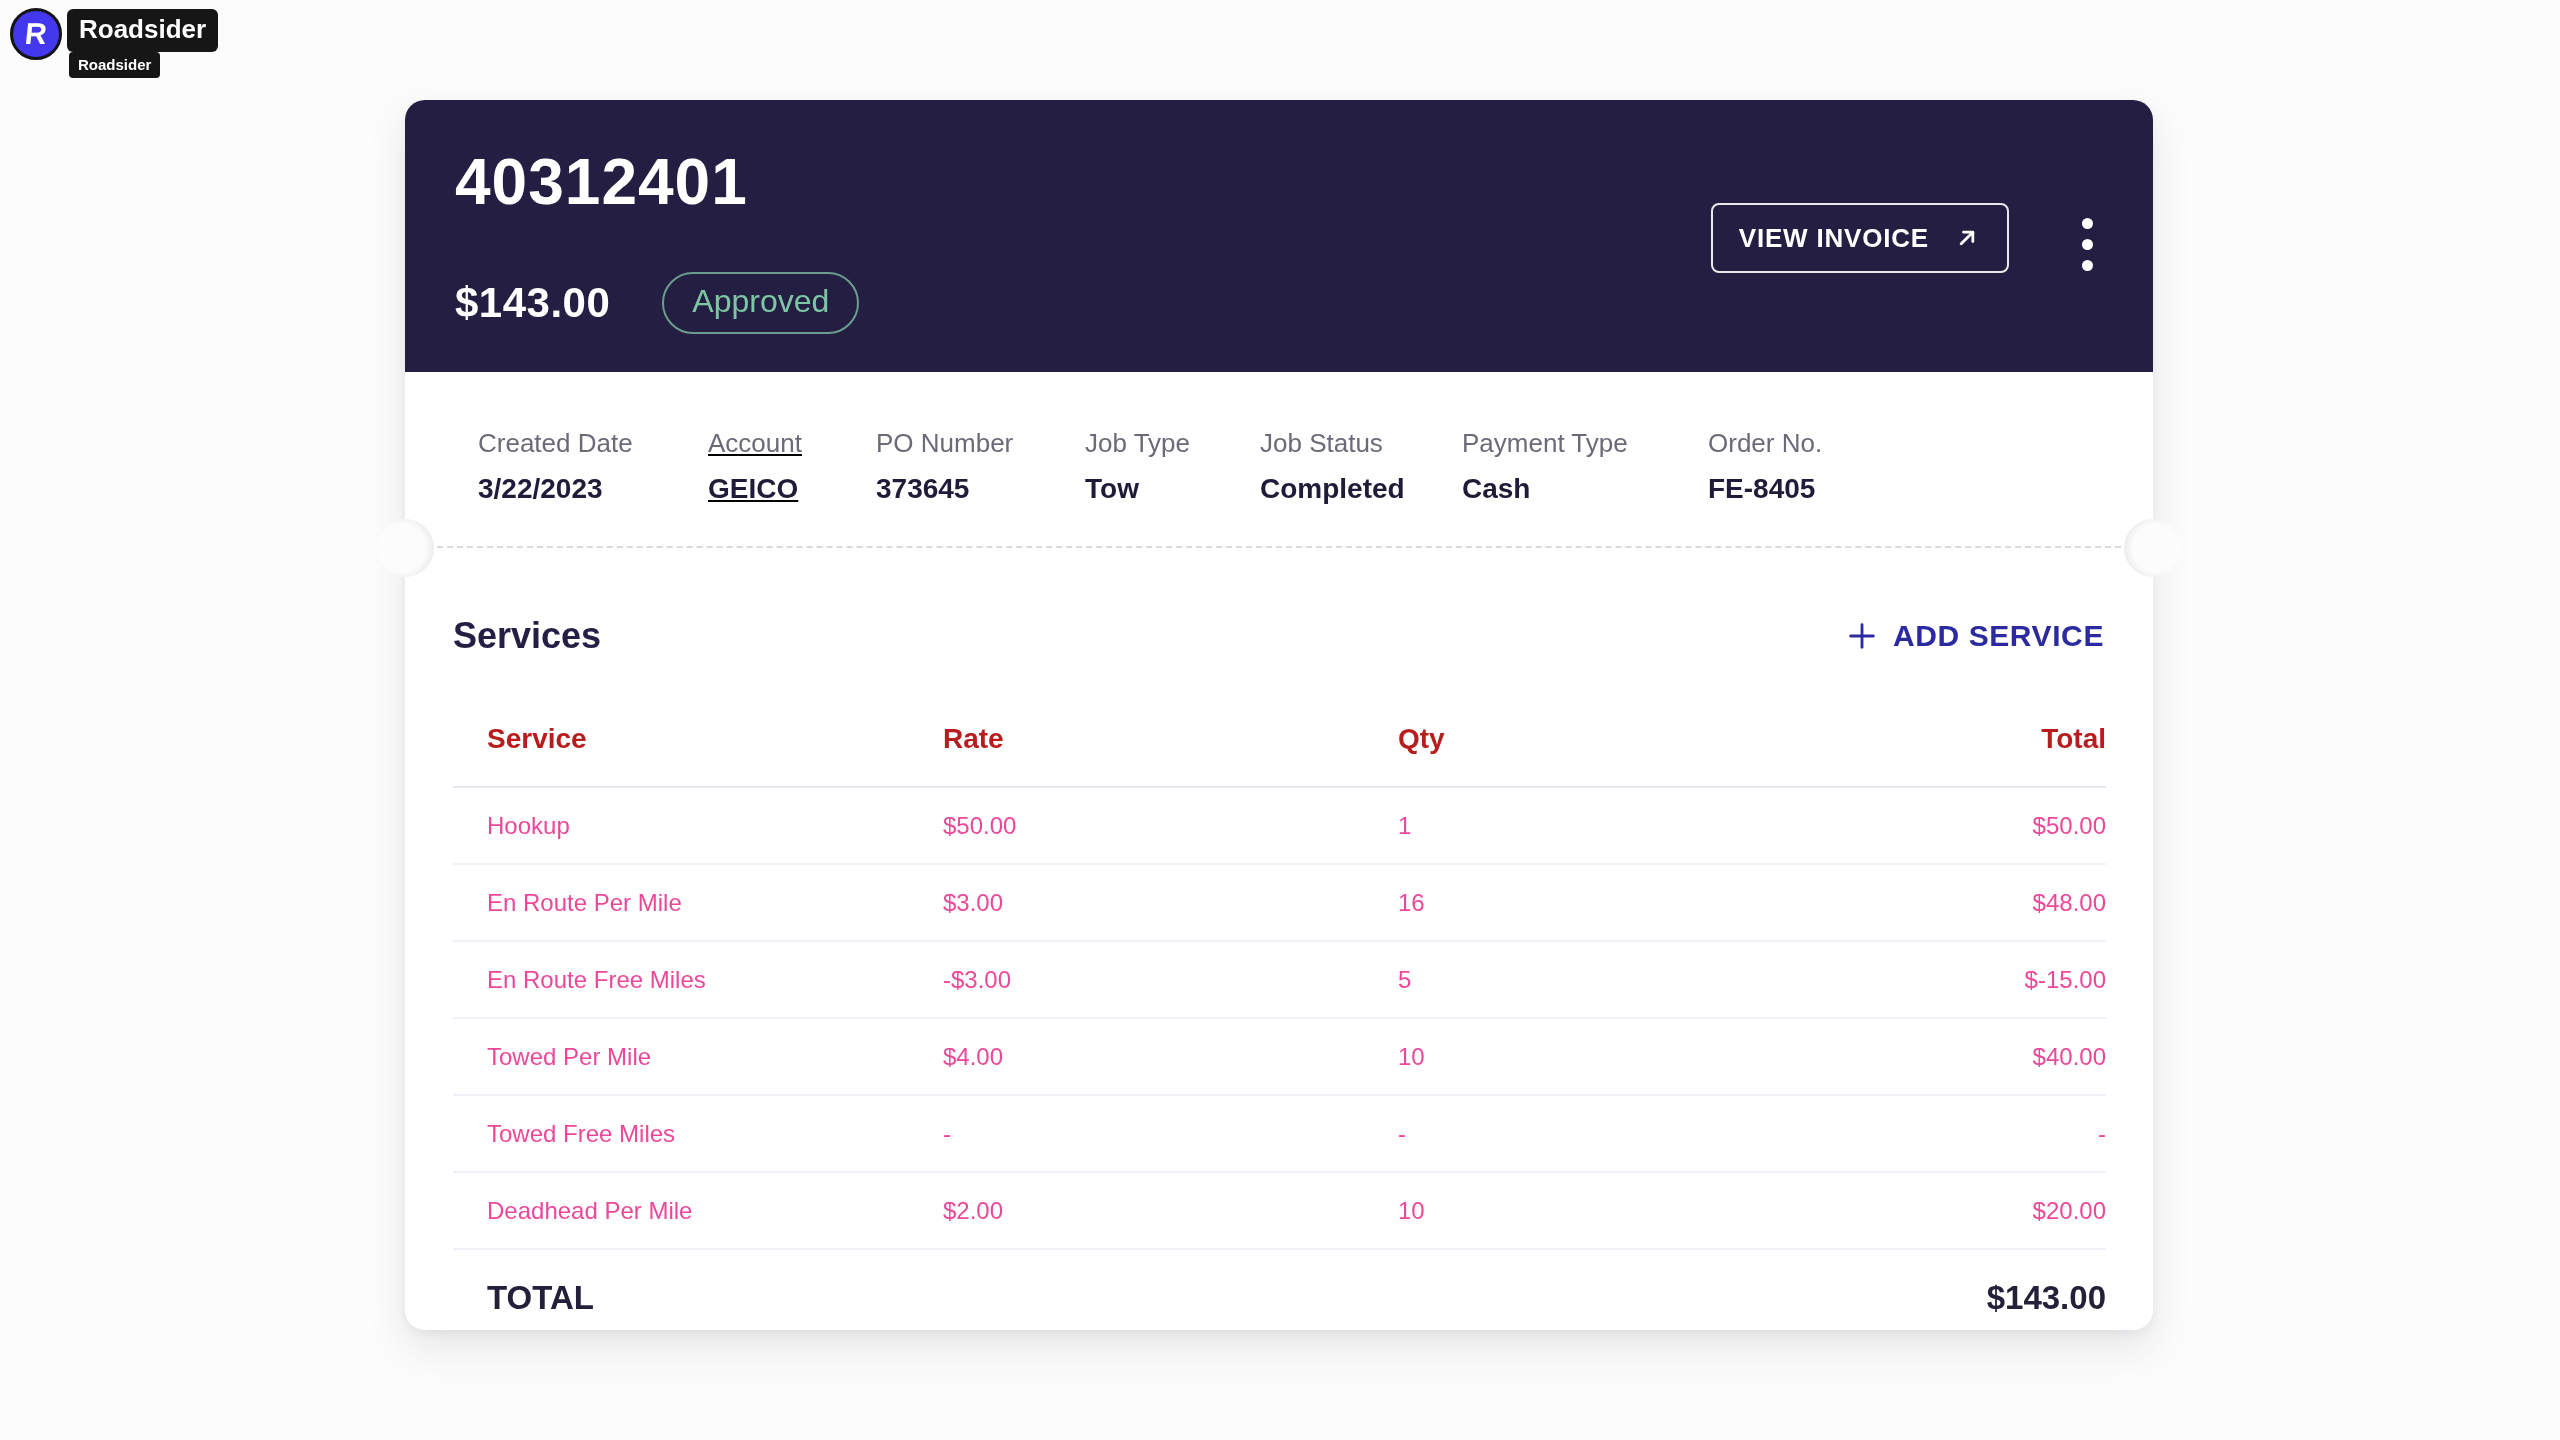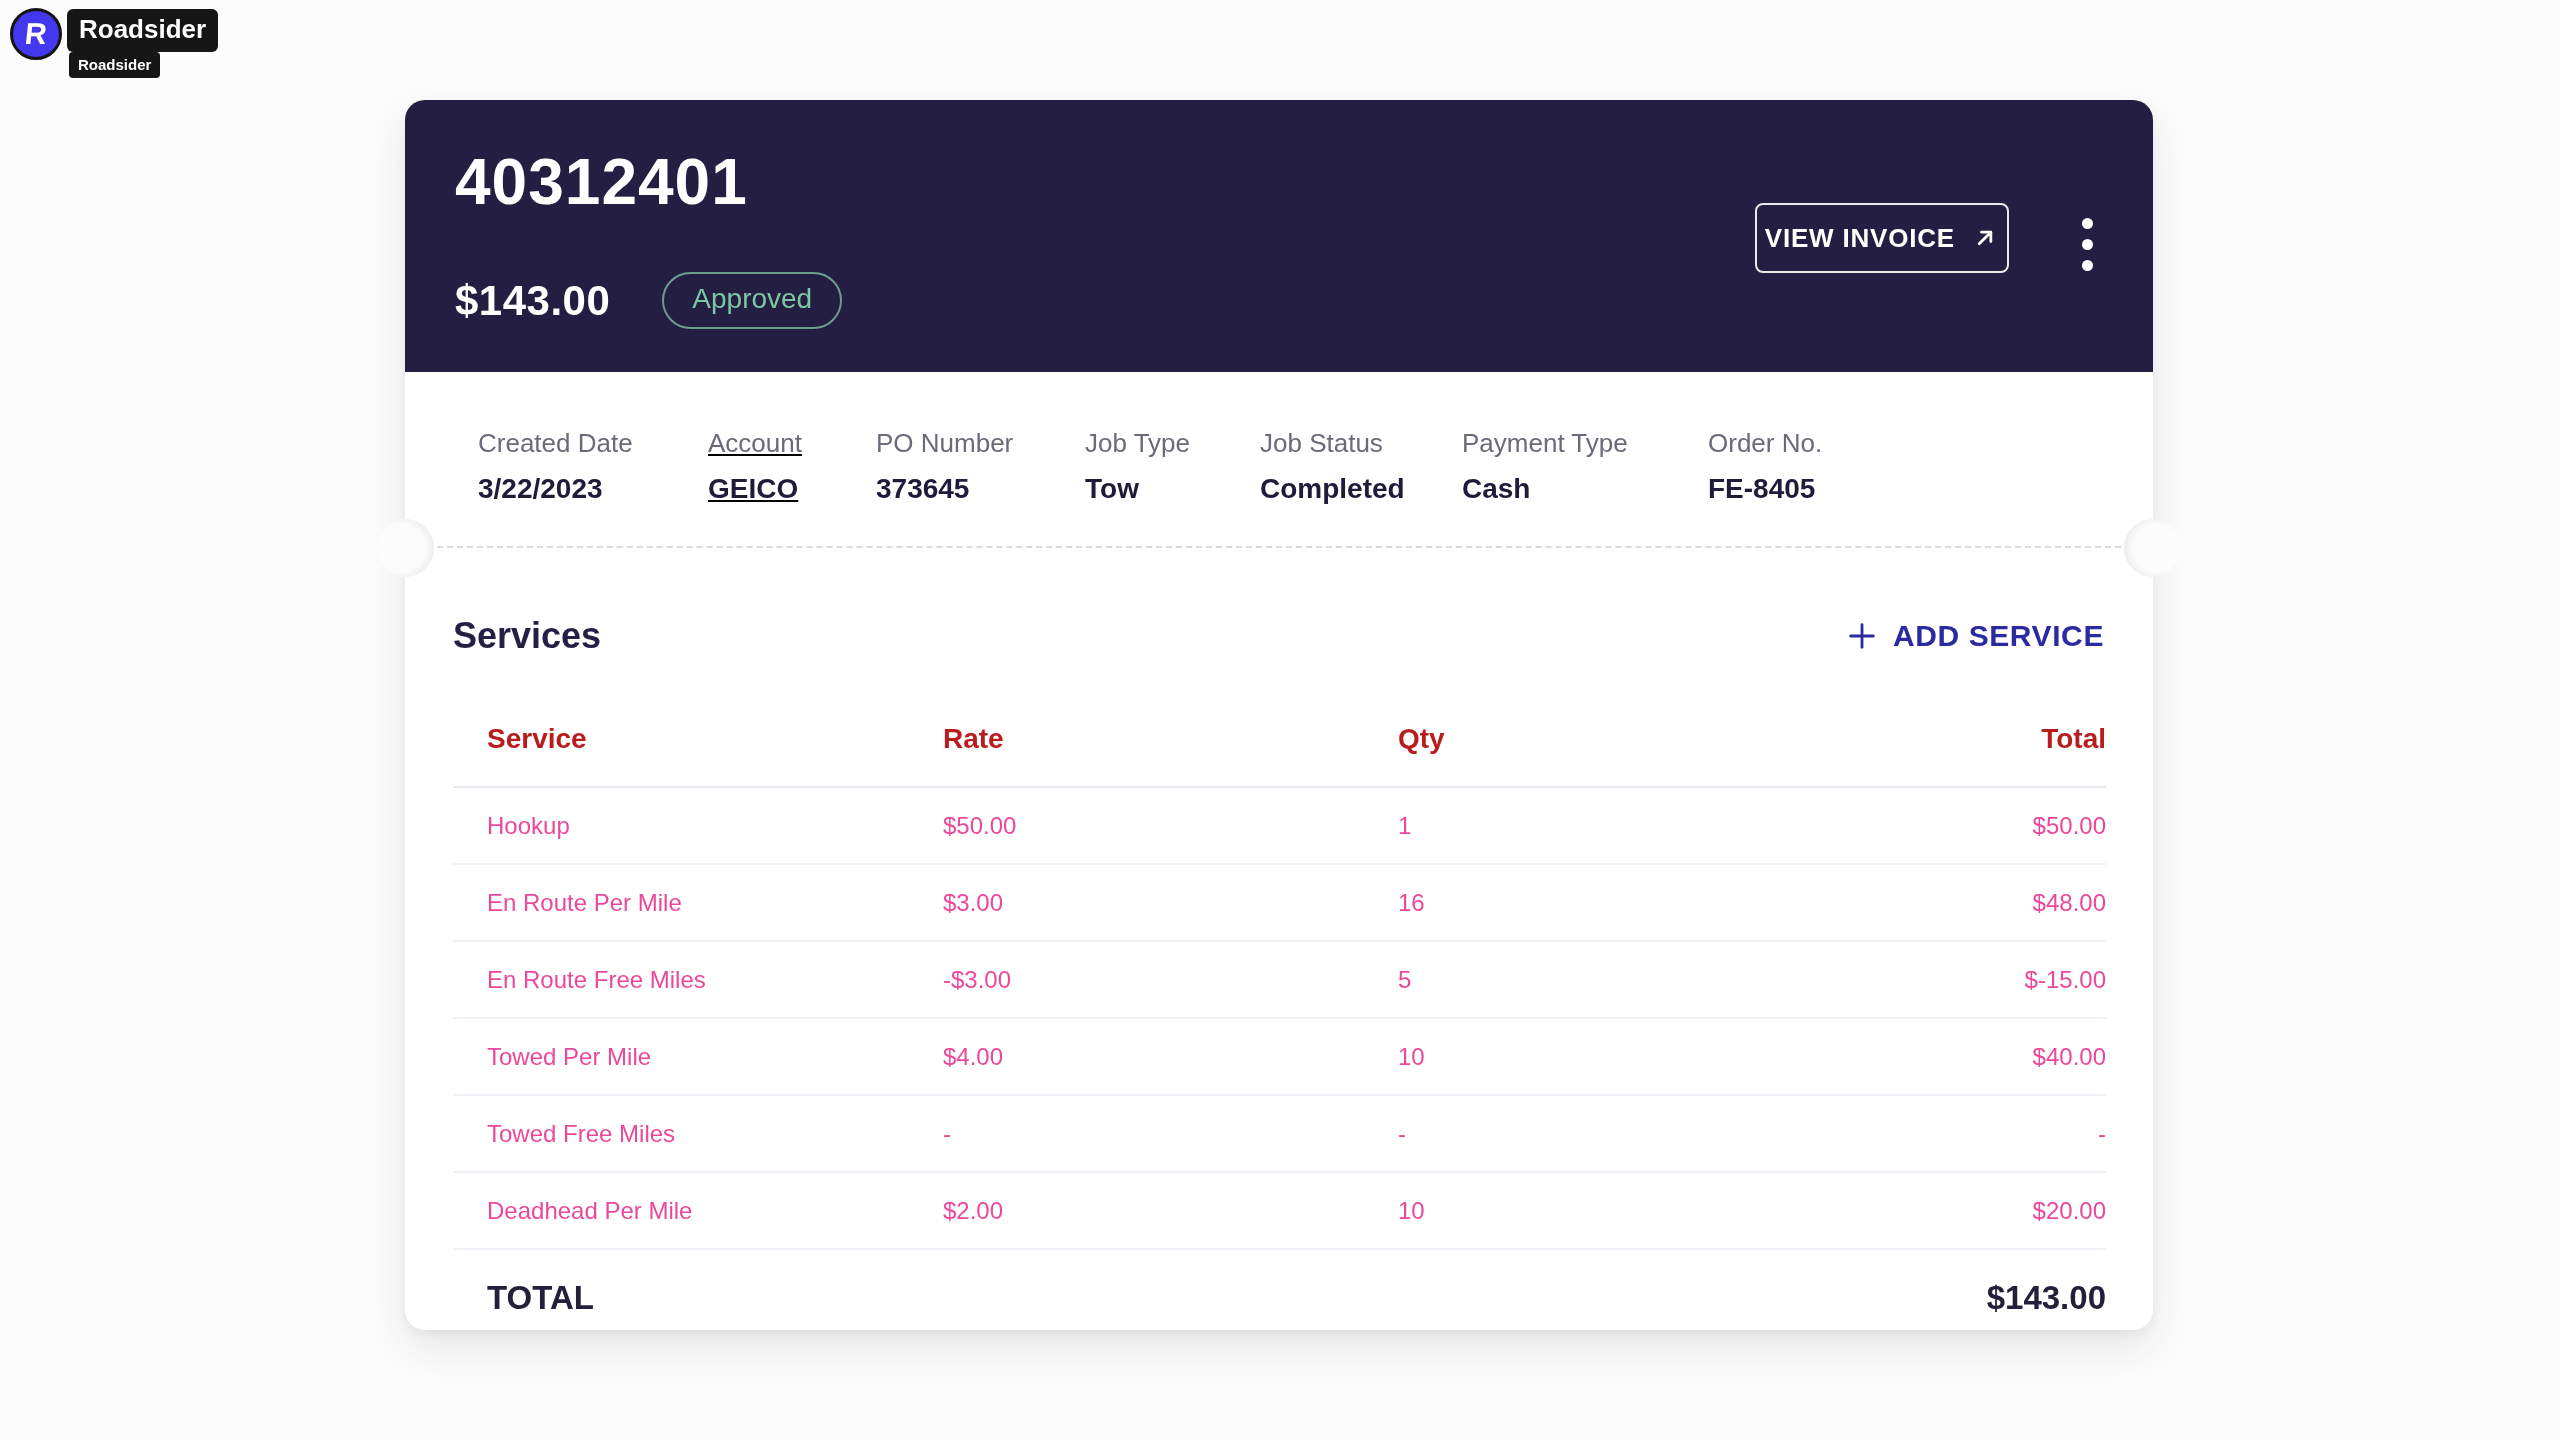--- a/index.html
+++ b/index.html
@@ -61,29 +61,29 @@
     font-size: 64px; font-weight: bold; letter-spacing: 1px; line-height: 1;
   }
   .amount-row {
     display: flex; align-items: center; margin-top: 58px;
   }
   .order-amount { font-size: 42px; font-weight: bold; letter-spacing: 0.5px; }
   .status-badge {
     margin-left: 52px;
     border: 2px solid rgba(130, 200, 168, 0.75);
     color: #7dc6a4;
-    font-size: 28px;
+    font-size: 32px;
     padding: 9px 28px 12px 28px;
     border-radius: 999px;
   }
   .view-invoice-btn {
     position: absolute; top: 103px; right: 144px;
     height: 70px;
-    display: flex; align-items: center; gap: 16px;
-    padding: 0 8px;
+    display: flex; align-items: center; gap: 24px;
+    padding: 0 26px;
     background: transparent;
     border: 2px solid rgba(255,255,255,0.9);
     border-radius: 8px;
     color: #fff; font-family: inherit;
     font-size: 26px; font-weight: bold; letter-spacing: 0.8px;
     cursor: pointer;
   }
   .view-invoice-btn svg { display: block; }
   .kebab {
     position: absolute; top: 114px; right: 56px;

